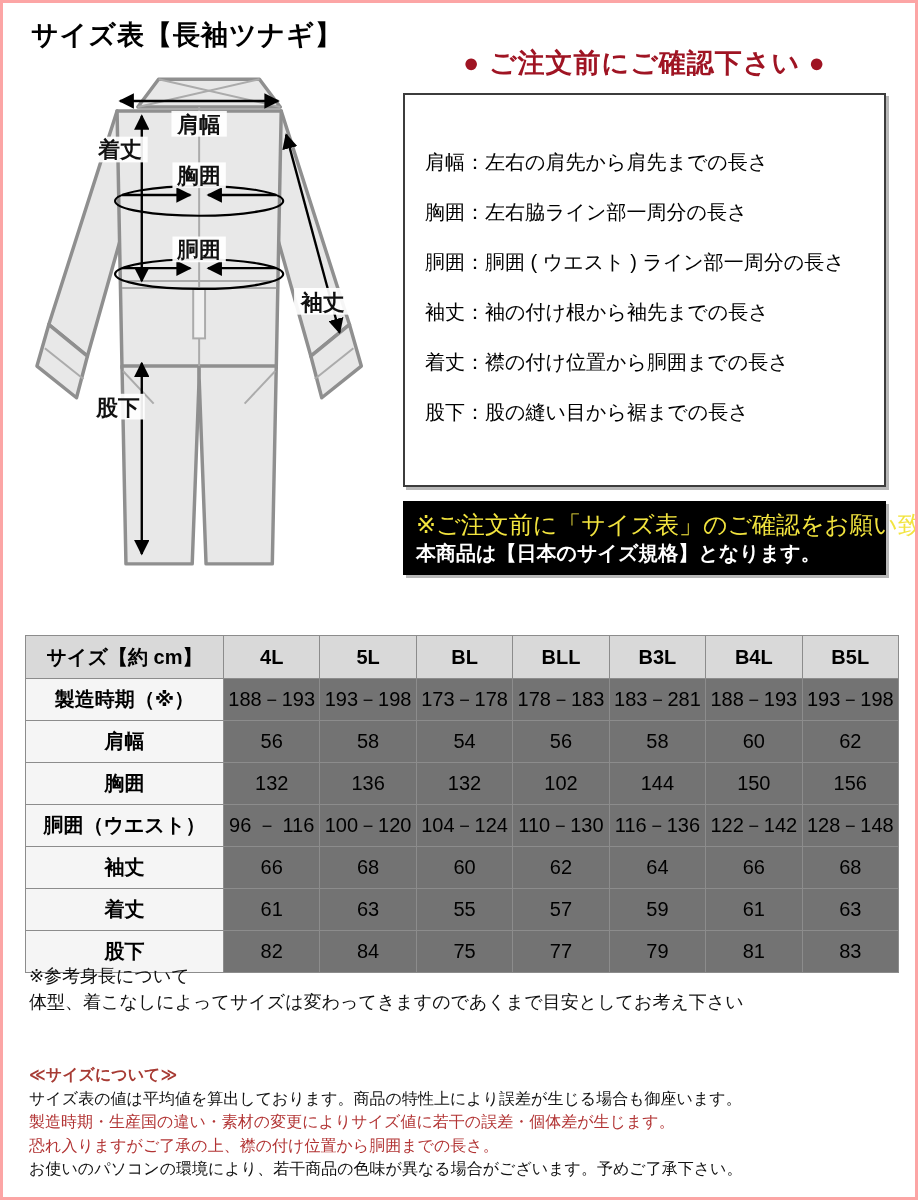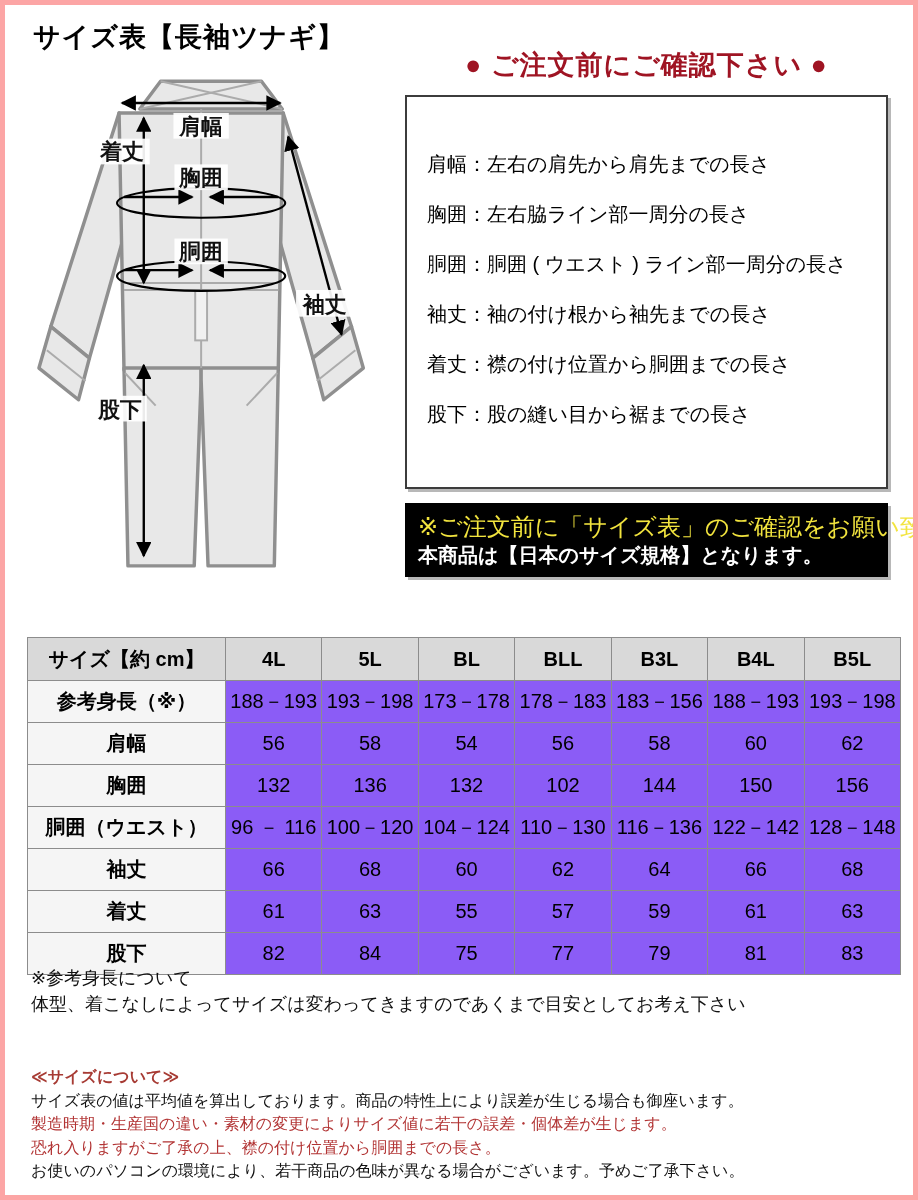--- a/index.html
+++ b/index.html
@@ -13,21 +13,21 @@
   *{margin:0;padding:0;box-sizing:border-box;}
   html,body{background:#ffffff;}
   body{
     font-family:"Liberation Sans","DejaVu Sans",sans-serif;
     color:#000;
   }
   .page{
     position:relative;
     width:918px;height:1200px;
     background:#fff;
-    border:5px solid #fca5a5;
+    border:3px solid #fca5a5;
     overflow:hidden;
   }
   .title{
     position:absolute;left:28px;top:14px;
     font-size:27px;font-weight:bold;letter-spacing:1px;
   }
   .diagram{
     position:absolute;left:30px;top:66px;
   }
   .diagram text{
@@ -72,21 +72,21 @@
   }
   .size-table th,.size-table td{
     border:1px solid var(--tbl-border);
     text-align:center;vertical-align:middle;
     overflow:hidden;white-space:nowrap;
   }
   .size-table thead tr{height:43px;}
   .size-table tbody tr{height:42px;}
   .size-table thead th{background:var(--tbl-header);font-weight:bold;}
   .size-table tbody th{background:var(--tbl-label);font-weight:bold;}
-  .size-table tbody td{background:#8b5cf6;font-weight:normal;}
+  .size-table tbody td{background:#737373;font-weight:normal;}
   .notes-height{
     position:absolute;left:26px;top:960px;
     font-size:18px;line-height:26px;color:#111;
   }
   .notes-size{
     position:absolute;left:26px;top:1060px;
     font-size:16px;line-height:23.5px;color:#111;
   }
   .note-red{color:var(--note-red);}
   .note-size-title{color:#a73b34;font-weight:bold;}
@@ -195,26 +195,26 @@
         <th>5L</th>
         <th>BL</th>
         <th>BLL</th>
         <th>B3L</th>
         <th>B4L</th>
         <th>B5L</th>
       </tr>
     </thead>
     <tbody>
       <tr>
-        <th>参考身長（※）</th>
+        <th>製造時期（※）</th>
         <td>188－193</td>
         <td>193－198</td>
         <td>173－178</td>
         <td>178－183</td>
-        <td>183－156</td>
+        <td>183－281</td>
         <td>188－193</td>
         <td>193－198</td>
       </tr>
       <tr>
         <th>肩幅</th>
         <td>56</td>
         <td>58</td>
         <td>54</td>
         <td>56</td>
         <td>58</td>

